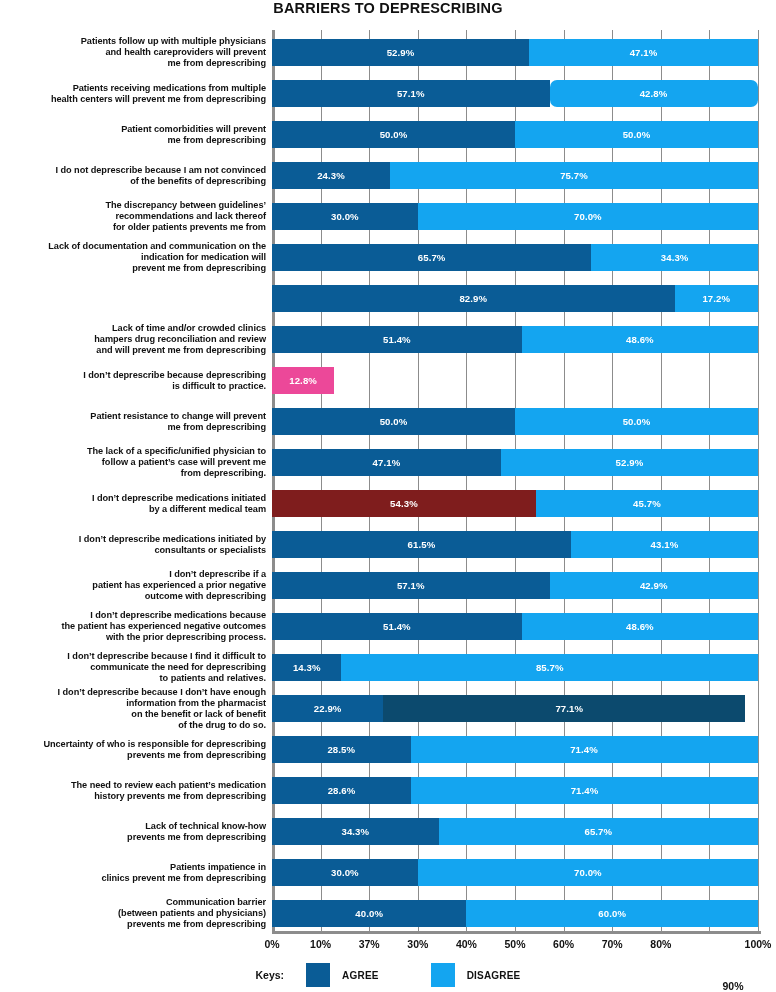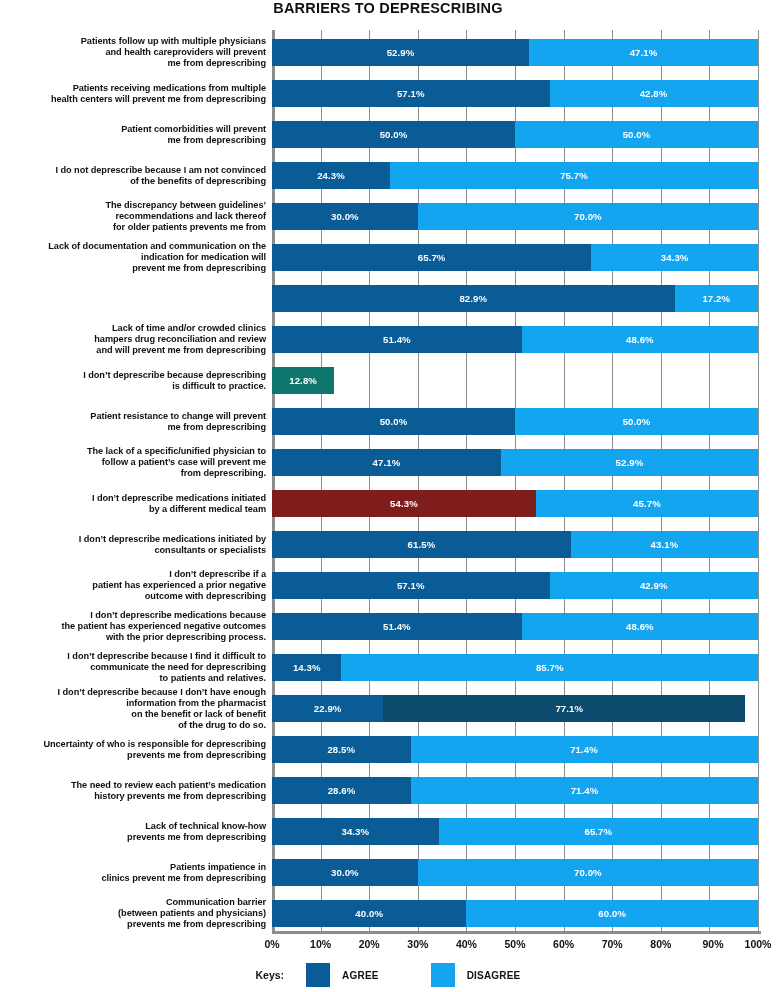--- a/index.html
+++ b/index.html
@@ -210,21 +210,21 @@
         <div class="bar-track">
           <div class="seg seg-agree" style="width: 257.094px; background: rgb(10, 92, 150);">52.9%</div>
           <div class="seg seg-disagree" style="width: 228.906px; background: rgb(20, 165, 240);">47.1%</div>
         </div>
       </div>
       <div class="row" style="top: 43px;">
         <div class="row-label">Patients receiving medications from multiple
 health centers will prevent me from deprescribing</div>
         <div class="bar-track">
           <div class="seg seg-agree" style="width: 277.506px; background: rgb(10, 92, 150);">57.1%</div>
-          <div class="seg seg-disagree" style="width: 208.008px; background: rgb(20, 165, 240);">42.8%</div>
+          <div class="seg seg-disagree" style="width: 208.008px; background: rgb(20, 165, 240); border-radius: 7px;">42.8%</div>
         </div>
       </div>
       <div class="row" style="top: 84px;">
         <div class="row-label">Patient comorbidities will prevent
 me from deprescribing</div>
         <div class="bar-track">
           <div class="seg seg-agree" style="width: 243px; background: rgb(10, 92, 150);">50.0%</div>
           <div class="seg seg-disagree" style="width: 243px; background: rgb(20, 165, 240);">50.0%</div>
         </div>
       </div>
@@ -266,21 +266,21 @@
 and will prevent me from deprescribing</div>
         <div class="bar-track">
           <div class="seg seg-agree" style="width: 249.804px; background: rgb(10, 92, 150);">51.4%</div>
           <div class="seg seg-disagree" style="width: 236.196px; background: rgb(20, 165, 240);">48.6%</div>
         </div>
       </div>
       <div class="row" style="top: 330px;">
         <div class="row-label">I don’t deprescribe because deprescribing
 is difficult to practice.</div>
         <div class="bar-track">
-          <div class="seg seg-agree" style="width: 62.208px; background: #0f766e;">12.8%</div>
+          <div class="seg seg-agree" style="width: 62.208px; background: #ec4899;">12.8%</div>
         </div>
       </div>
       <div class="row" style="top: 371px;">
         <div class="row-label">Patient resistance to change will prevent
 me from deprescribing</div>
         <div class="bar-track">
           <div class="seg seg-agree" style="width: 243px; background: rgb(10, 92, 150);">50.0%</div>
           <div class="seg seg-disagree" style="width: 243px; background: rgb(20, 165, 240);">50.0%</div>
         </div>
       </div>
@@ -384,28 +384,28 @@
 prevents me from deprescribing</div>
         <div class="bar-track">
           <div class="seg seg-agree" style="width: 194.4px; background: rgb(10, 92, 150);">40.0%</div>
           <div class="seg seg-disagree" style="width: 291.6px; background: rgb(20, 165, 240);">60.0%</div>
         </div>
       </div>
     </div>
   <div id="xticks">
       <div class="xtick" style="left: 0px;">0%</div>
       <div class="xtick" style="left: 48.6px;">10%</div>
-      <div class="xtick" style="left: 97.2px;">20%</div>
+      <div class="xtick" style="left: 97.2px;">37%</div>
       <div class="xtick" style="left: 145.8px;">30%</div>
       <div class="xtick" style="left: 194.4px;">40%</div>
       <div class="xtick" style="left: 243px;">50%</div>
       <div class="xtick" style="left: 291.6px;">60%</div>
       <div class="xtick" style="left: 340.2px;">70%</div>
       <div class="xtick" style="left: 388.8px;">80%</div>
-      <div class="xtick" style="left: 441px;">90%</div>
+      <div class="xtick" style="left: 461px; margin-top: 42px;">90%</div>
       <div class="xtick" style="left: 486px;">100%</div>
     </div>
 </div>
 
 <div id="legend">
   <span id="legend-title">Keys:</span>
 <span class="legend-item">
       <span class="legend-swatch" style="background: rgb(10, 92, 150);"></span>
       <span class="legend-label">AGREE</span>
     </span>

